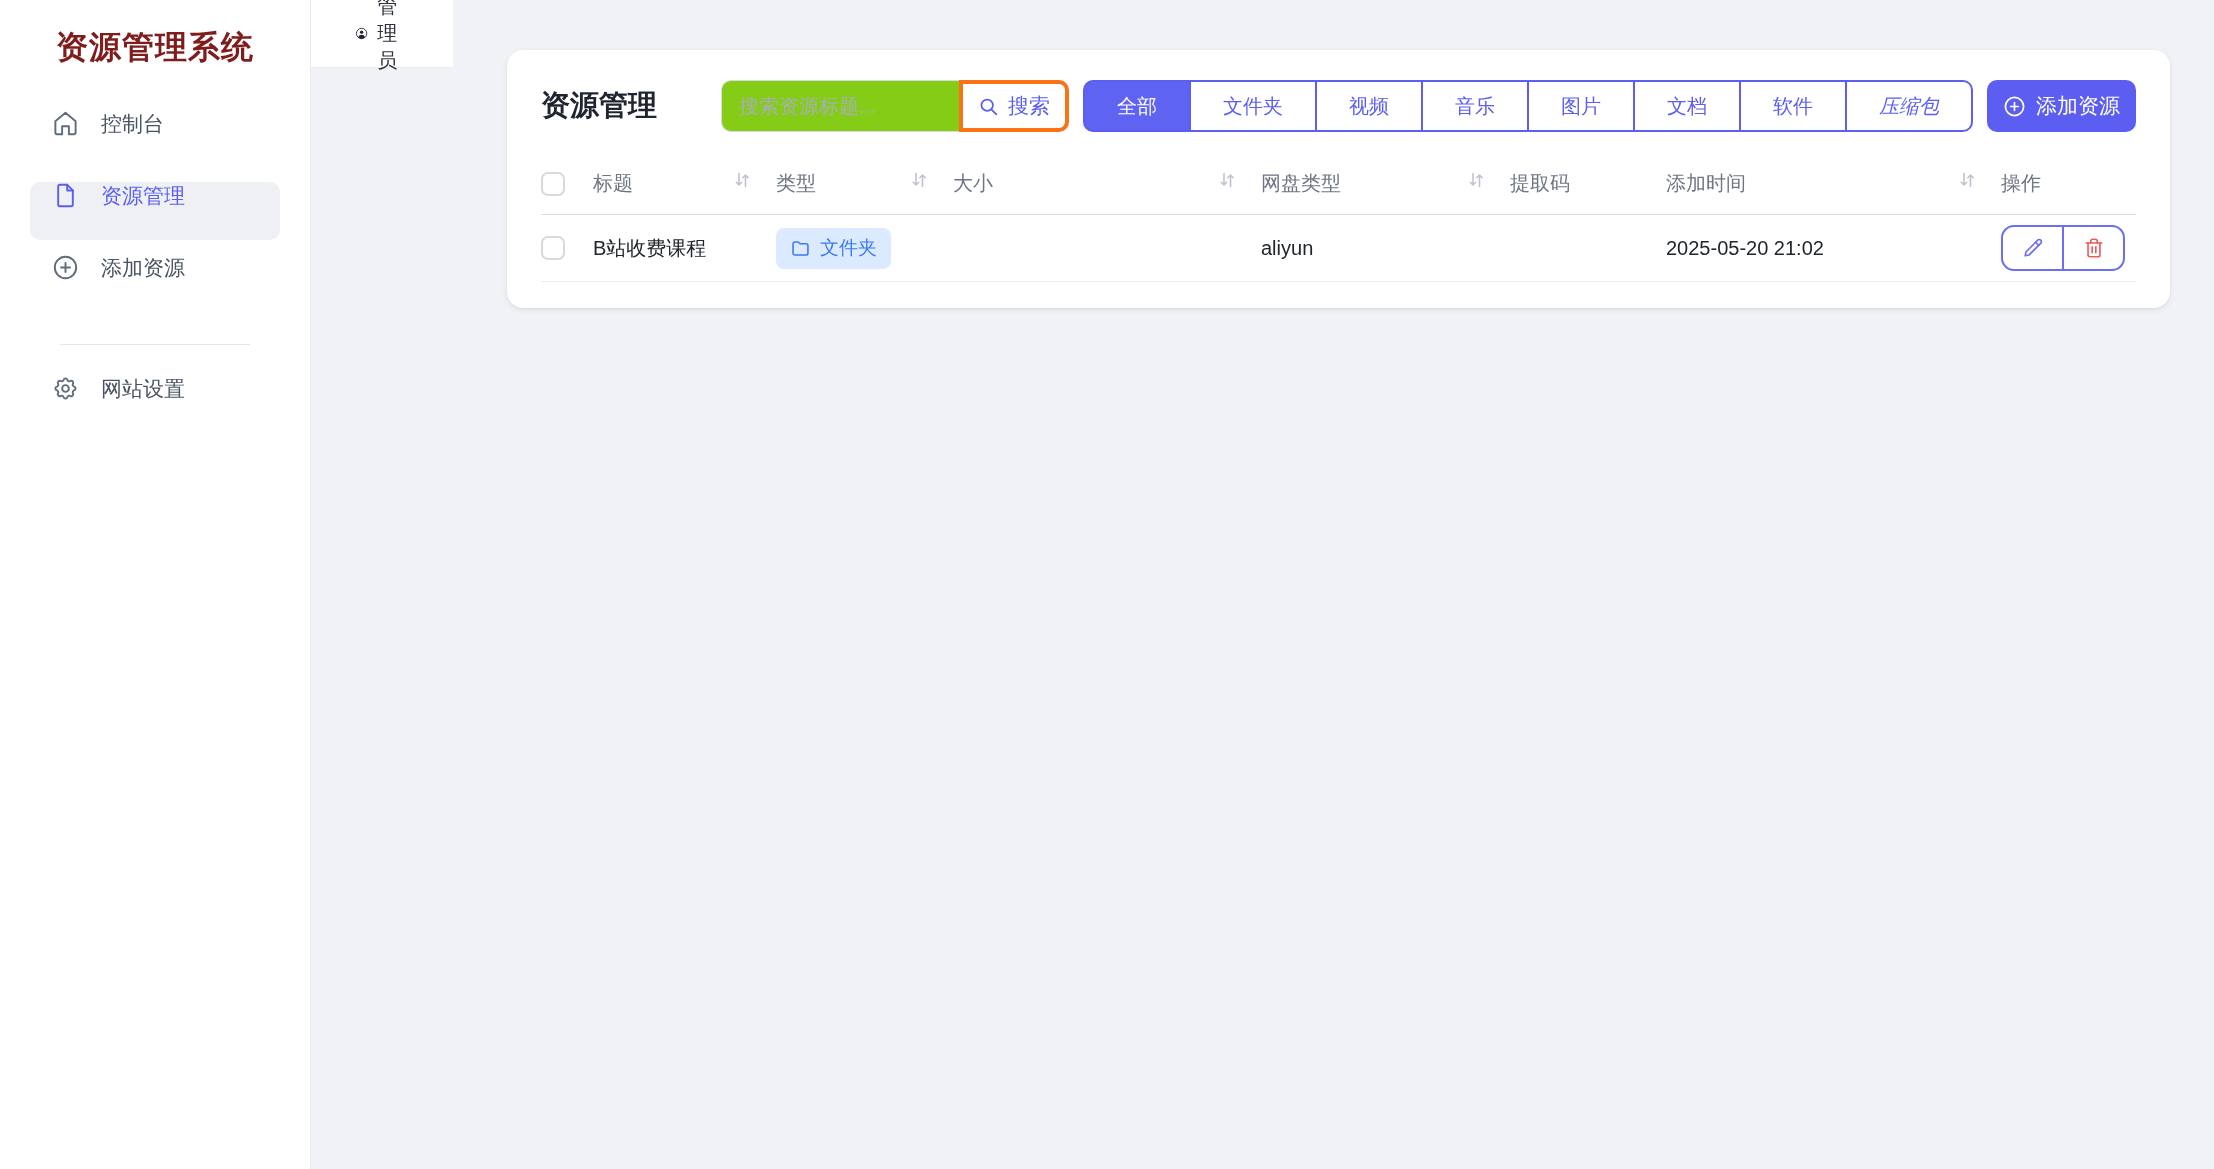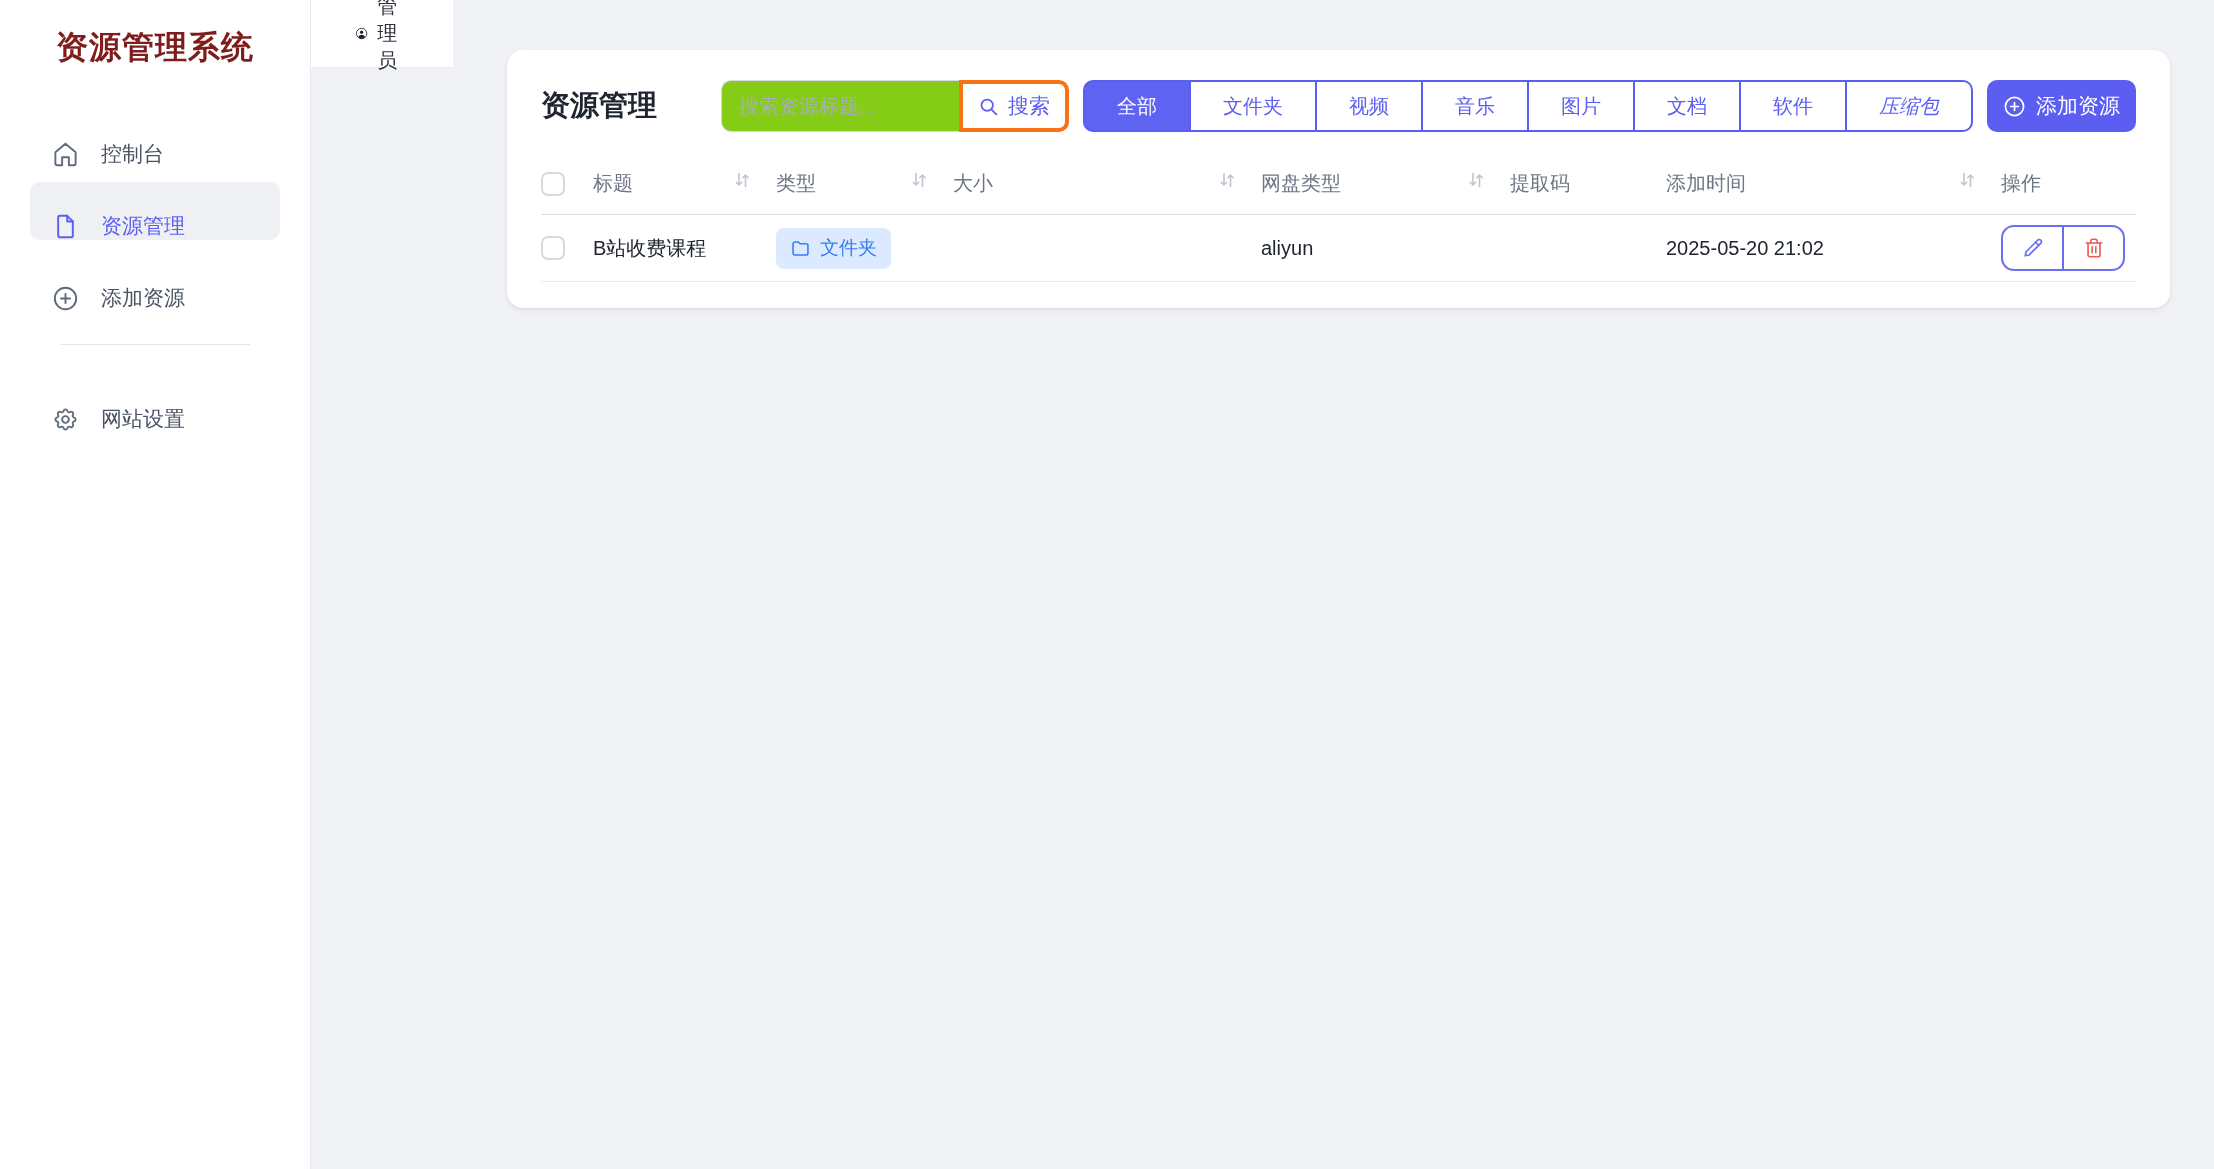--- a/index.html
+++ b/index.html
@@ -7,21 +7,21 @@
   body {
     font-family:"Liberation Sans","DejaVu Sans",sans-serif;
     background:#f1f2f5; display:flex; overflow:hidden; color:#21262e;
   }
   
   .sidebar { width:311px; min-width:311px; background:#ffffff; border-right:1px solid #e8e9ed;
              display:flex; flex-direction:column; }
   .brand { padding:26px 12px 40px; text-align:center; font-size:32px; font-weight:bold;
            color:#7f1d1d; letter-spacing:1px; }
   .nav { padding:0 30px; }
-  .nav-item { height:58px; margin-bottom:14px; display:flex; align-items:flex-end; gap:22px;
+  .nav-item { height:58px; margin-bottom:14px; display:flex; align-items:flex-start; gap:22px;
               padding:0 22px; border-radius:10px; font-size:21px; color:#495363; cursor:pointer; }
   .nav-item svg { width:27px; height:27px; stroke:#606b7c; fill:none; stroke-width:1.7;
                   stroke-linecap:round; stroke-linejoin:round; flex:none; }
   .nav-item.active { background:#eef0f4; color:#5b5ef0; }
   .nav-item.active svg { stroke:#5b5ef0; }
   .nav-divider { border:none; border-top:1px solid #e4e6ea; margin:32px 30px 30px; }
   
   .main { flex:1; display:flex; flex-direction:row; min-width:0; }
   .topbar { height:68px; background:#ffffff; border-bottom:1px solid #eceef1;
             display:flex; align-items:center; justify-content:flex-end; padding:0 44px; gap:9px; }

